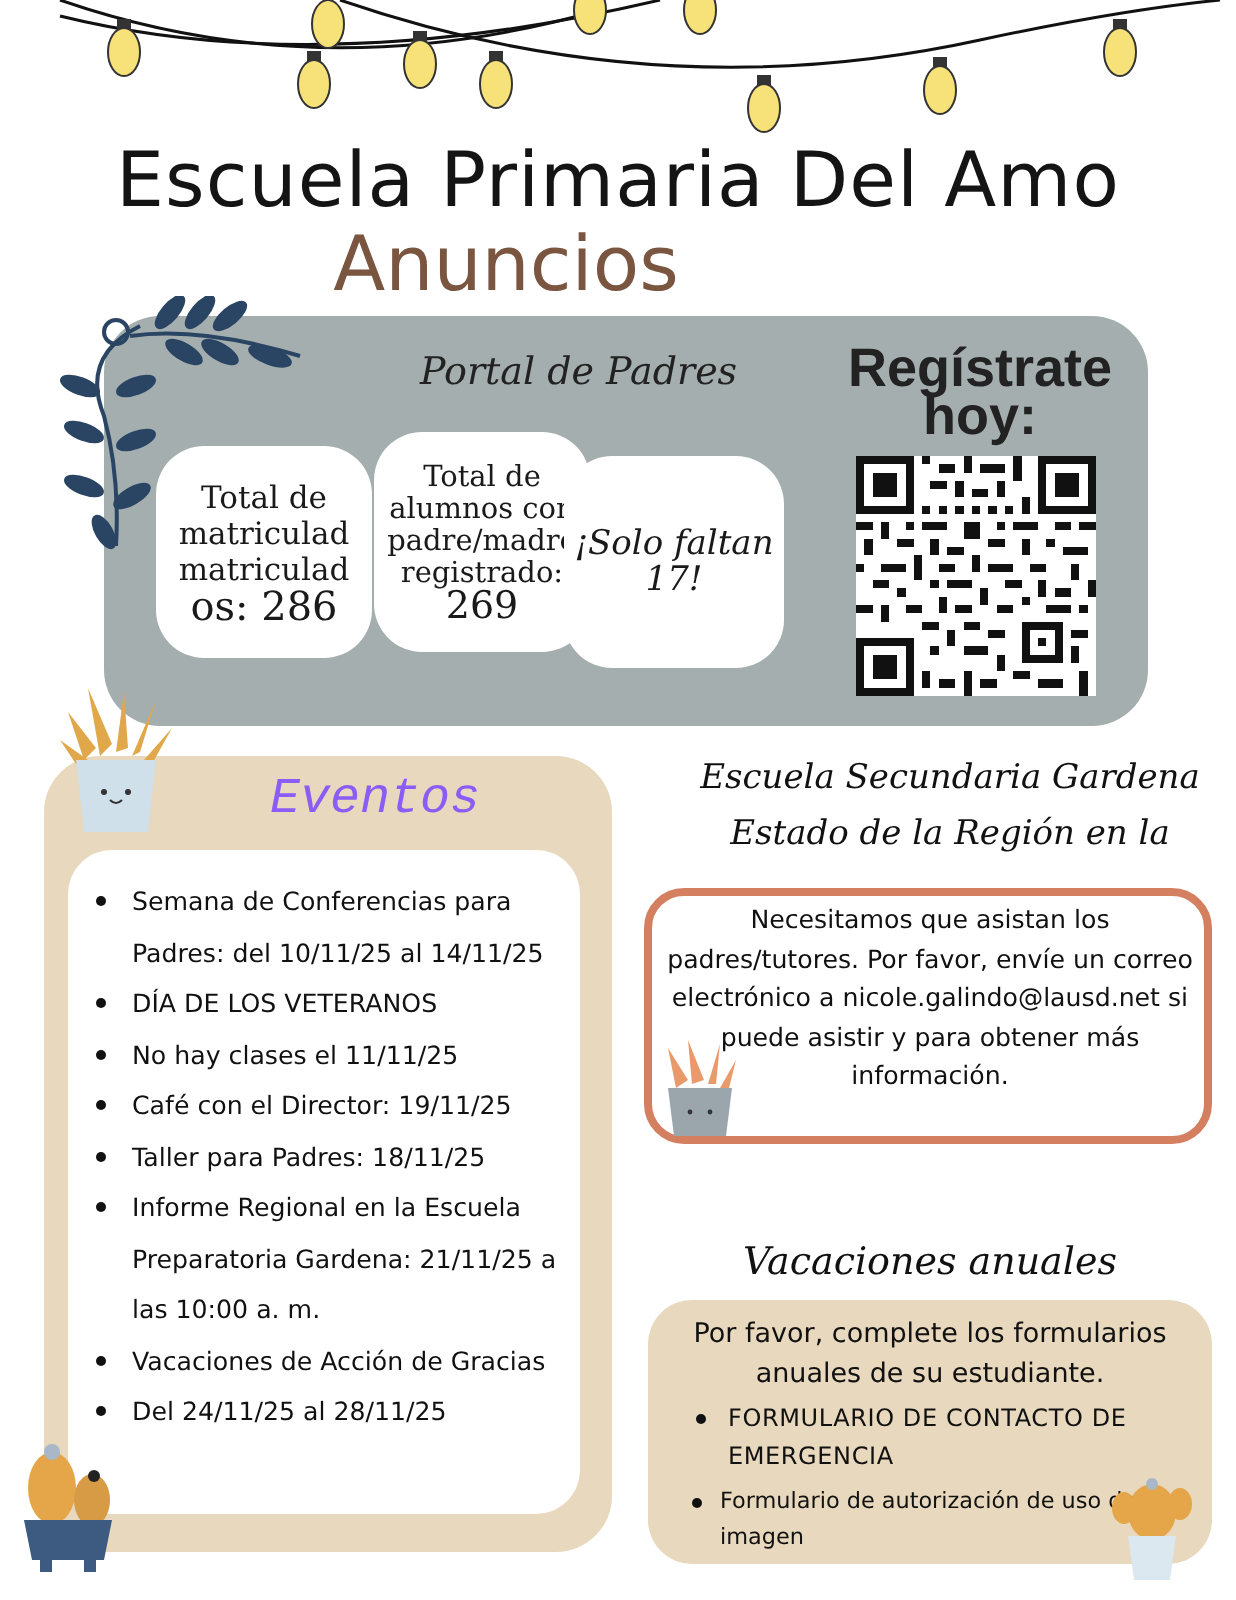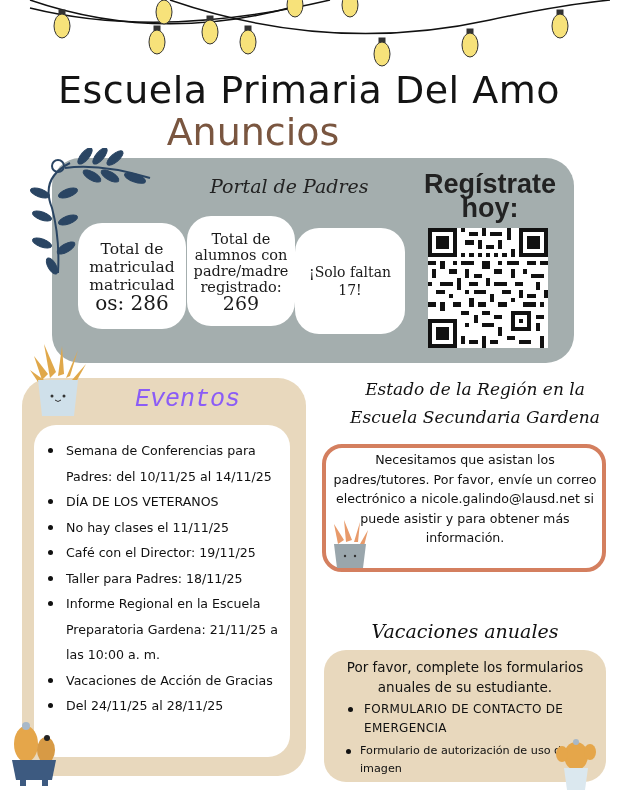--- a/index.html
+++ b/index.html
@@ -37,21 +37,21 @@
     }
     .stat {
       position: absolute; background: #fff; border-radius: 24px;
       display: flex; align-items: center; justify-content: center; text-align: center;
       font-family: "DejaVu Serif", serif; color: #1a1a1a;
     }
     .stat1 { left: 78px; top: 223px; width: 108px; height: 106px; font-size: 15.5px; line-height: 18px; }
     .stat1 .num { font-size: 20px; }
     .stat2 { left: 187px; top: 216px; width: 108px; height: 110px; font-size: 14.5px; line-height: 16px; }
     .stat2 .num { font-size: 19px; }
-    .stat3 { left: 295px; top: 228px; width: 110px; height: 106px; font-size: 14px; line-height: 18px; }
+    .stat3 { left: 282px; top: 228px; width: 110px; height: 106px; font-size: 17px; line-height: 18px; font-style: italic; }
 
     
     .events-frame {
       position: absolute; left: 22px; top: 378px; width: 284px; height: 398px;
       background: #e8d8bd; border-radius: 28px;
     }
     .events-heading {
       position: absolute; left: 90px; top: 385px; width: 150px; text-align: right;
       font-family: Liberation Mono, monospace; font-style: italic; font-size: 25px; color: #8b5cf6;
     }
@@ -331,22 +331,22 @@
   <ellipse cx="18" cy="28" rx="12" ry="18" fill="#e5a64a"></ellipse>
   <ellipse cx="38" cy="34" rx="9" ry="13" fill="#d79a45"></ellipse>
   <circle cx="18" cy="10" r="4" fill="#a8b8c8"></circle>
     <circle cx="39" cy="22" r="3" fill="#222"></circle>
   <path d="M4 44 L48 44 L44 64 L8 64 Z" fill="#3d5a80"></path>
   <rect x="12" y="64" width="6" height="6" fill="#3d5a80"></rect>
     <rect x="34" y="64" width="6" height="6" fill="#3d5a80"></rect>
 </svg>
 
 <div class="region-heading">
+  <div>Escuela Secundaria Gardena</div>
   <div>Estado de la Región en la</div>
-  <div>Escuela Secundaria Gardena</div>
 </div>
 <div class="region-box"></div>
 <div class="region-text">Necesitamos que asistan los padres/tutores. Por favor, envíe un correo electrónico a nicole.galindo@lausd.net si puede asistir y para obtener más información.</div>
 <svg class="deco" style="left:328px;top:518px;width:44px;height:52px;" viewBox="0 0 44 52">
   <g fill="#e89a6a">
       <path d="M10 26 L6 6 L16 22 Z"></path>
       <path d="M18 24 L16 2 L24 22 Z"></path>
       <path d="M26 24 L32 4 L30 24 Z"></path>
       <path d="M32 26 L40 12 L36 28 Z"></path>
     </g>

